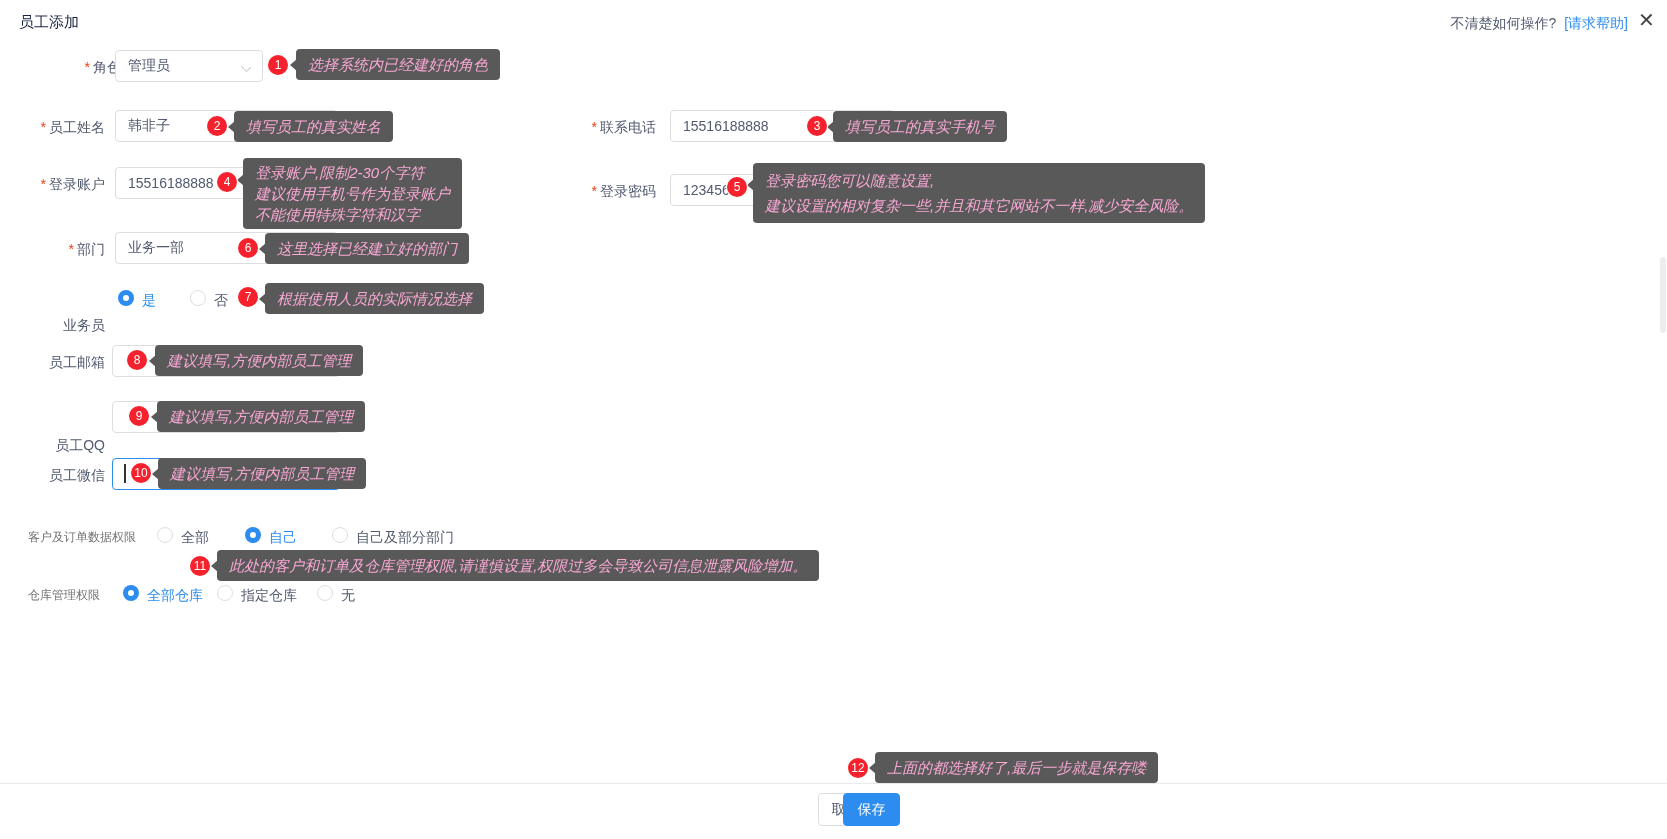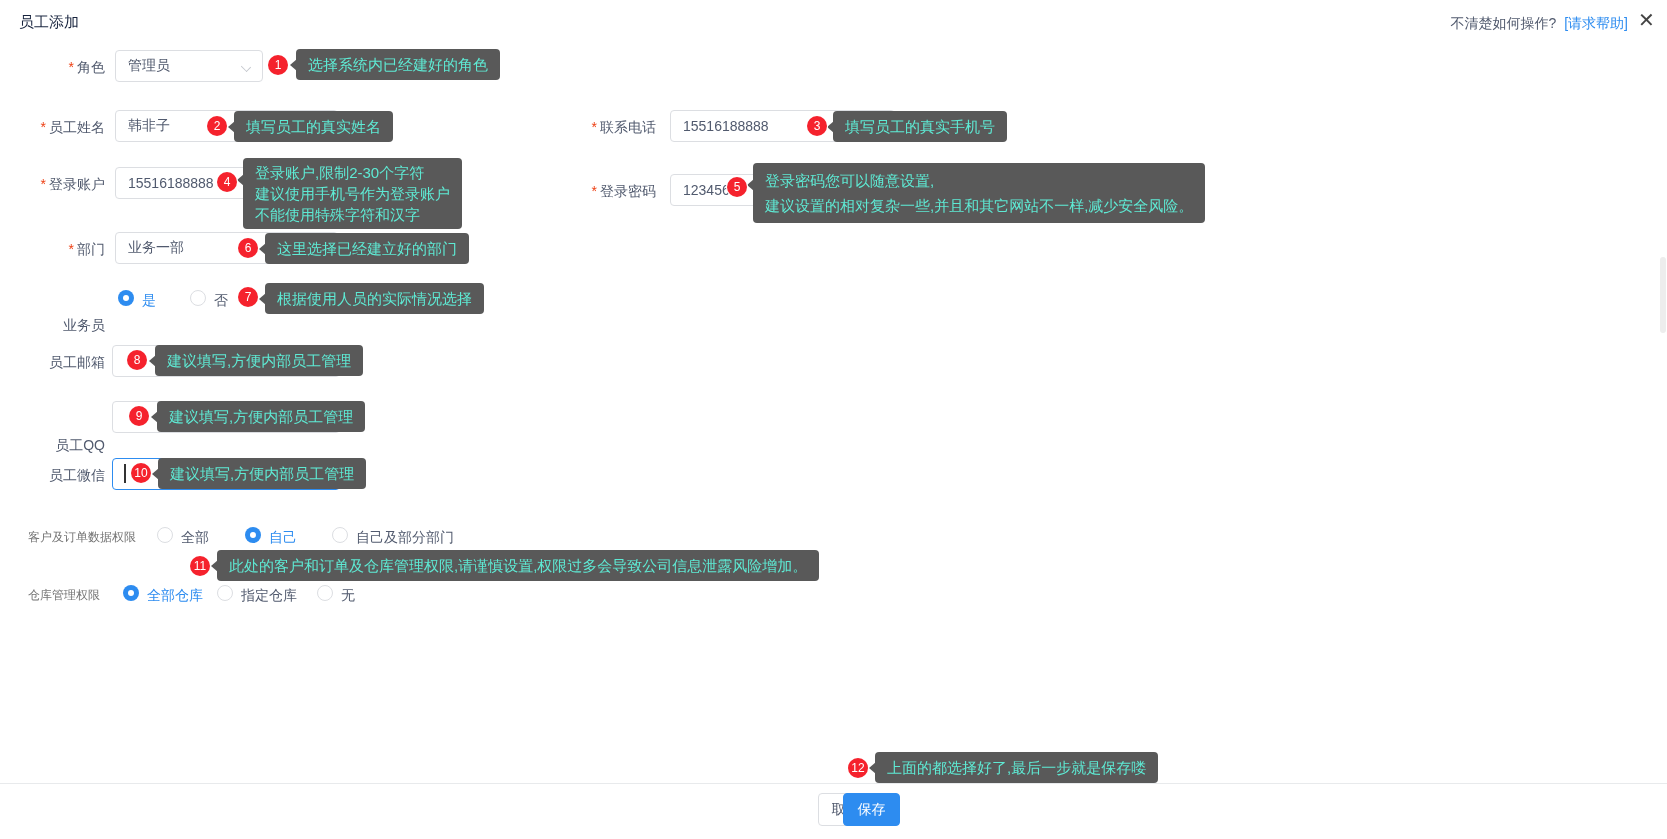--- a/index.html
+++ b/index.html
@@ -23,22 +23,22 @@
   .input.focused{border-color:#2d8cf0;}
   .chevron{position:absolute;right:12px;top:12px;width:8px;height:8px;pointer-events:none;}
   .chevron::before{content:"";position:absolute;left:0;top:0;width:7px;height:7px;
     border-right:1.6px solid #c5c8ce;border-bottom:1.6px solid #c5c8ce;transform:rotate(45deg) scale(1,0.8);}
   .badge{
     position:absolute;width:20px;height:20px;border-radius:50%;background:#f5222d;color:#fff;
     font-size:12px;display:flex;align-items:center;justify-content:center;z-index:6;
     box-shadow:0 0 0 1px #fff;
   }
   .tooltip{
-    position:absolute;background:#595959;color:#5eead4;font-size:15px;line-height:21px;
-    padding:5px 12px;border-radius:4px;white-space:nowrap;z-index:5;
+    position:absolute;background:#595959;color:#f9a8d4;font-size:15px;line-height:21px;
+    padding:5px 12px;border-radius:4px;white-space:nowrap;z-index:5;font-style:italic;
   }
   .tooltip::before{
     content:"";position:absolute;left:-6px;top:50%;margin-top:-6px;
     border-top:6px solid transparent;border-bottom:6px solid transparent;border-right:7px solid #595959;
   }
   .tooltip.multi::before{top:16px;margin-top:0;}
   .tooltip.lh25{line-height:25px;}
   .radio{position:absolute;width:16px;height:16px;border-radius:50%;box-sizing:border-box;
     border:1px solid #dcdee2;background:#fff;cursor:pointer;}
   .radio.checked{border:none;background:#2d8cf0;}
@@ -59,21 +59,21 @@
 <div class="screen">
 
   <div class="title">员工添加</div>
 
   <div class="help">
     <span>不清楚如何操作?</span>
     <a class="help-link">[请求帮助]</a>
   </div>
   <div class="close">✕</div>
 
-  <div class="label" style="left:0;top:57px;">
+  <div class="label" style="left:0;top:57px;padding-left:16px;">
     <span class="req">*</span><span>角色</span>
   </div>
   <div class="select" style="left:115px;top:50px;width:148px;">
     <span>管理员</span>
     <span class="chevron"></span>
   </div>
   <div class="badge" style="left:268px;top:55px;">1</div>
   <div class="tooltip" style="left:296px;top:49px;">选择系统内已经建好的角色</div>
 
   <div class="label" style="left:0;top:117px;">

